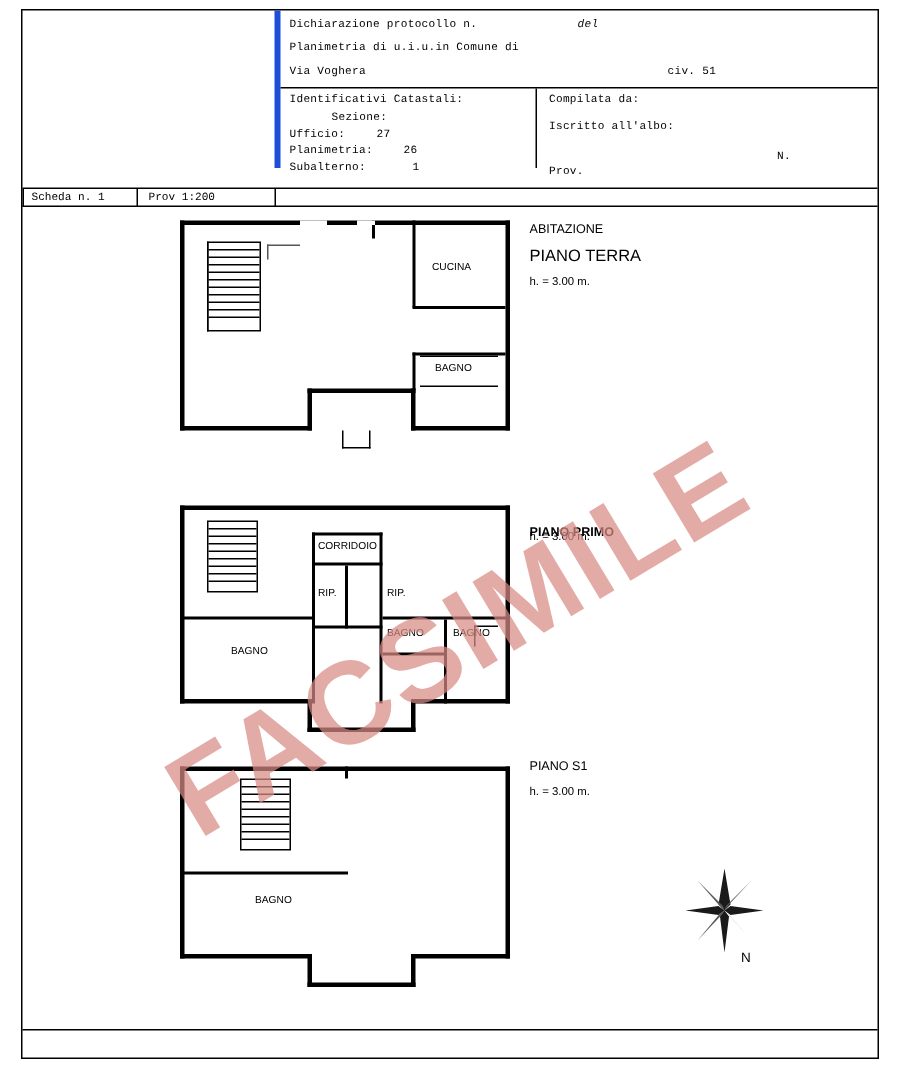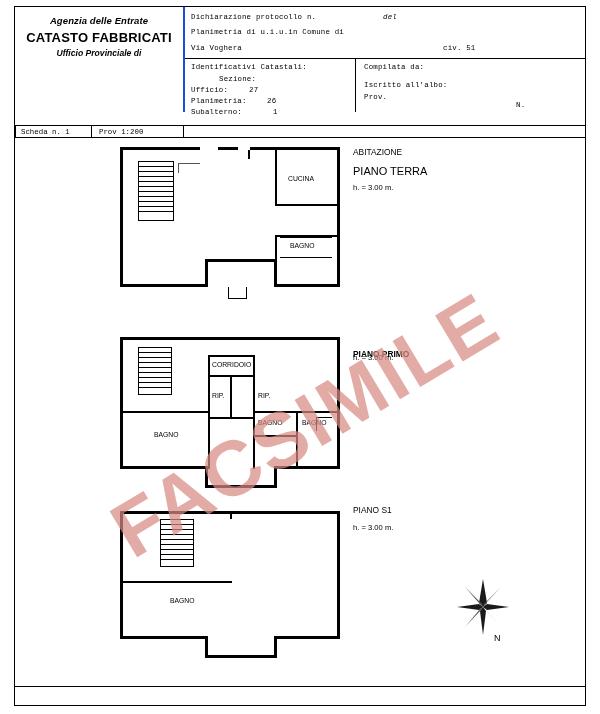--- a/index.html
+++ b/index.html
@@ -63,21 +63,21 @@
     font-size: 8.6px;
     font-weight: bold;
     font-style: italic;
     margin-top: 3px;
   }
 
   .hdr-right {
     position: absolute;
     left: 168px; top: 0;
     width: 402px; height: 105px;
-    border-left: 2px solid #1d4ed8;
+    border-left: 4px solid #1d4ed8;
     box-sizing: border-box;
   }
   .hdr-top {
     position: absolute;
     left: 0; top: 0; right: 0;
     height: 52px;
     border-bottom: 1px solid #000;
     box-sizing: border-box;
   }
   .hdr-bottom {
@@ -221,25 +221,20 @@
   }
 </style>
 </head>
 <body>
 
 <div class="page">
   <div class="sheet">
 
     <div class="header">
 
-      <div class="hdr-left">
-        <div class="agency">Agenzia delle Entrate</div>
-        <div class="catasto">CATASTO FABBRICATI</div>
-        <div class="ufficio">Ufficio Provinciale di</div>
-      </div>
 
       <div class="hdr-right">
 
         <div class="hdr-top">
           <span class="line mono" style="left:6px; top:6px;">Dichiarazione protocollo n.</span>
           <span class="line mono" style="left:198px; top:6px;font-style:italic;">del</span>
           <span class="line mono" style="left:6px; top:21px;">Planimetria di u.i.u.in Comune di</span>
           <span class="line mono" style="left:6px; top:37px;">Via Voghera</span>
           <span class="line mono" style="left:258px; top:37px;">civ. 51</span>
         </div>
@@ -252,21 +247,21 @@
             <span class="line mono" style="left:6px; top:27px;">Ufficio:</span>
             <span class="line mono" style="left:64px; top:27px;">27</span>
             <span class="line mono" style="left:6px; top:38px;">Planimetria:</span>
             <span class="line mono" style="left:82px; top:38px;">26</span>
             <span class="line mono" style="left:6px; top:49px;">Subalterno:</span>
             <span class="line mono" style="left:88px; top:49px;">1</span>
           </div>
           <div class="hdr-bot-right">
             <span class="line mono" style="left:8px; top:4px;">Compilata da:</span>
             <span class="line mono" style="left:8px; top:22px;">Iscritto all'albo:</span>
-            <span class="line mono" style="left:8px; top:34px;">Prov.</span>
+            <span class="line mono" style="left:8px; top:52px;">Prov.</span>
             <span class="line mono" style="left:160px; top:42px;">N.</span>
           </div>
         </div>
       </div>
     </div>
 
     <div class="scheda-bar">
       <div class="vline" style="left:0px; height:12px;"></div>
       <div class="vline" style="left:76px; height:12px;"></div>
       <div class="vline" style="left:168px; height:12px;"></div>

